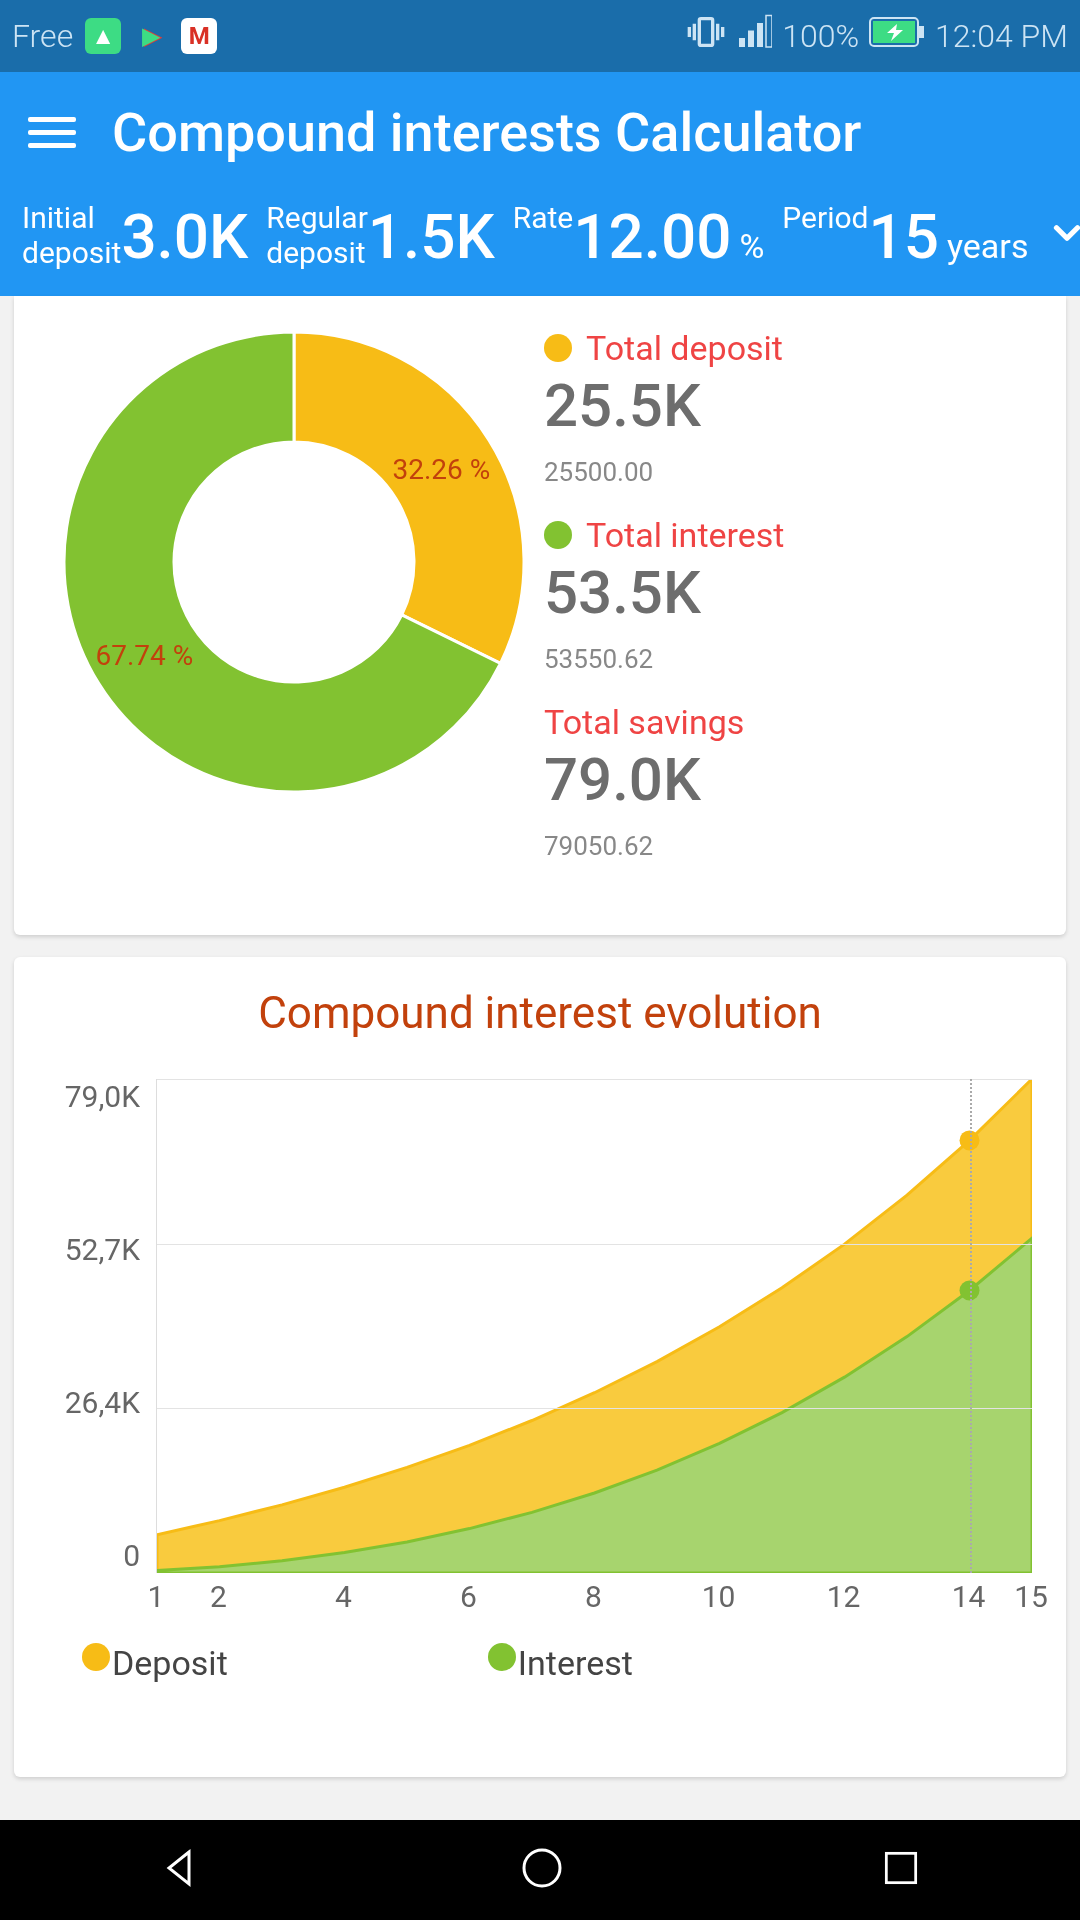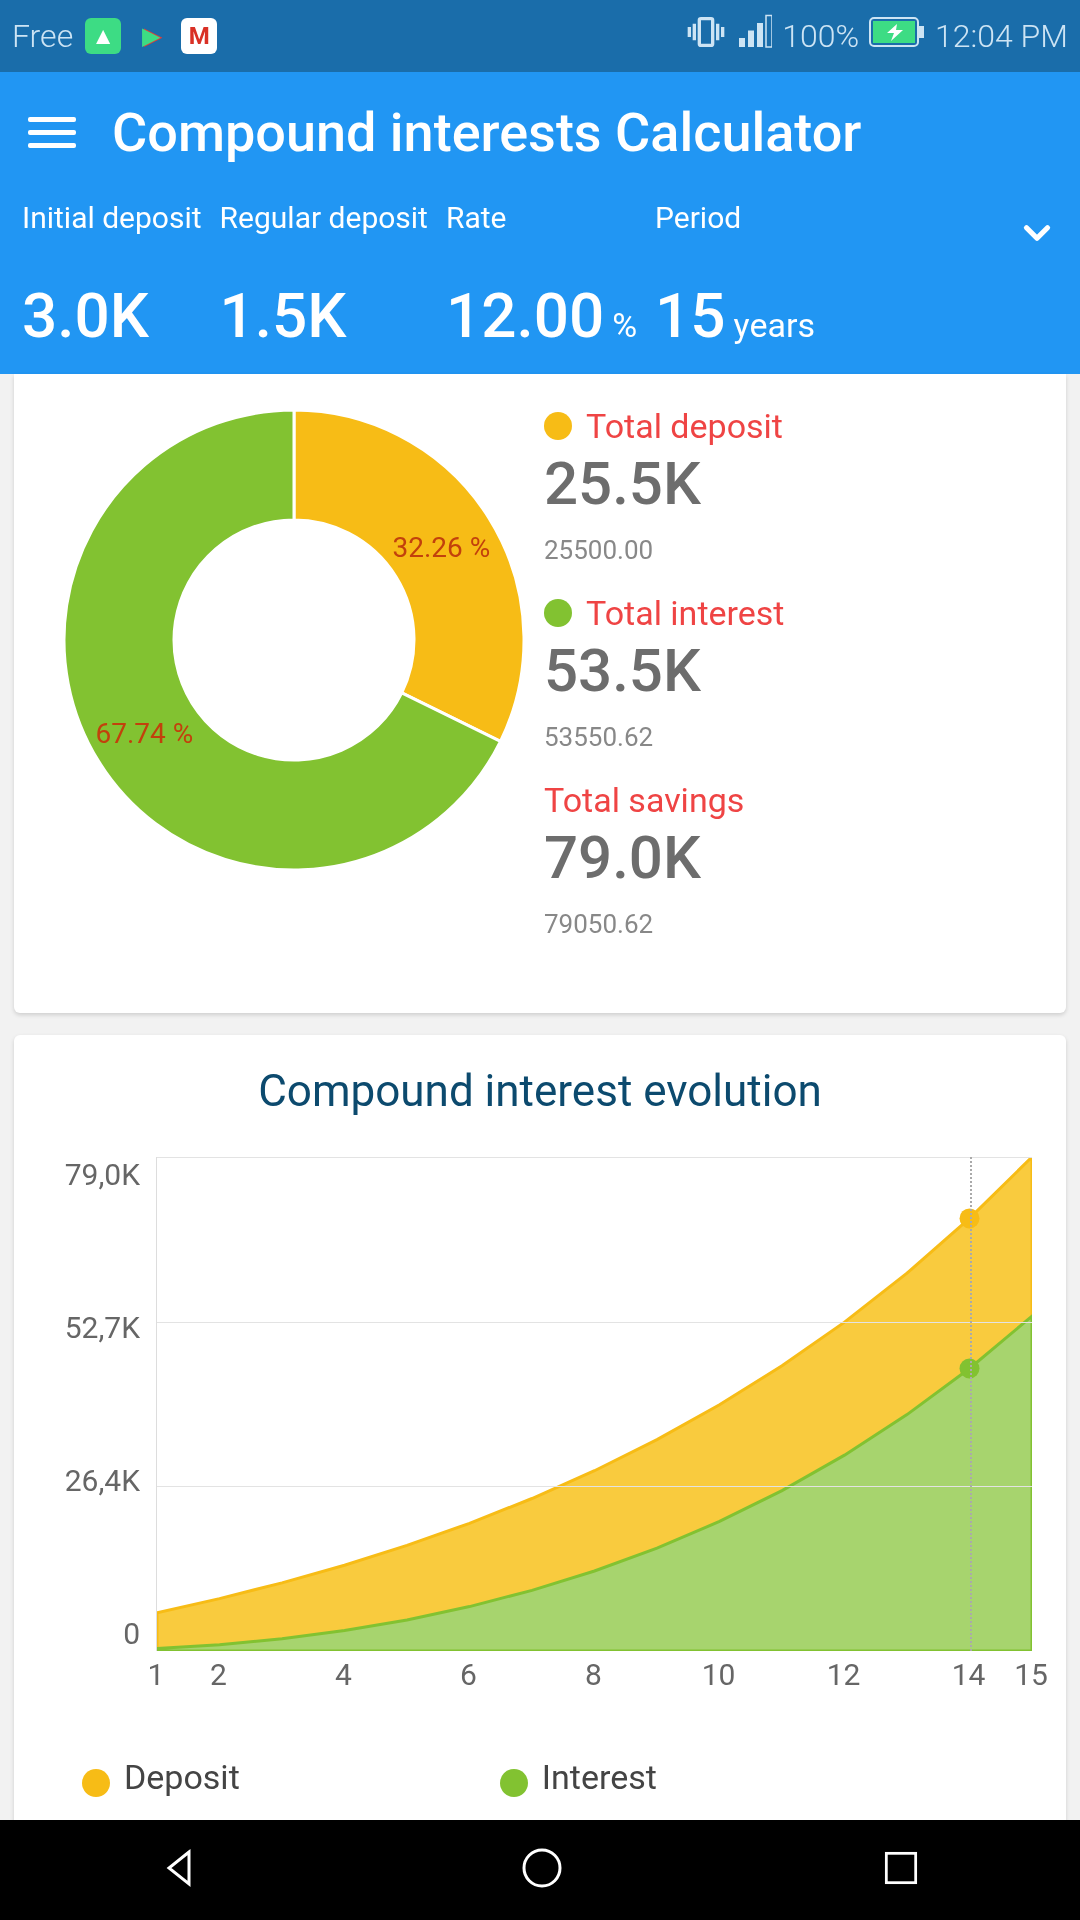--- a/index.html
+++ b/index.html
@@ -14,51 +14,51 @@
 
   
   .app-bar { background: #2196f3; color: #fff; }
   .app-bar-top { height: 120px; display: flex; align-items: center; padding: 0 28px; gap: 36px; }
   .hamburger { width: 48px; display: flex; flex-direction: column; gap: 8px; }
   .hamburger span { height: 5px; background: #fff; border-radius: 2px; }
   .app-title { font-size: 54px; font-weight: 500; }
 
   
   .params { display: flex; align-items: flex-start; padding: 8px 22px 22px 22px; gap: 18px; }
-  .param { display: flex; flex-direction: column; color: #fff; }
+  .param { display: flex; flex-direction: row; color: #fff; }
   .param-label { font-size: 30px; font-weight: 400; margin-bottom: 4px; }
   .param-value-row { display: flex; align-items: baseline; gap: 8px; }
-  .param-value { font-size: 62px; font-weight: 500; margin-top: 40px; }
+  .param-value { font-size: 62px; font-weight: 500; }
   .param-unit { font-size: 34px; font-weight: 400; }
   .chevron { margin-left: auto; padding-top: 12px; }
 
   
   .card { background: #fff; border-radius: 6px; margin: 0 14px 22px 14px; box-shadow: 0 2px 4px rgba(0,0,0,0.15); }
   .card1 { display: flex; padding: 26px 30px 46px 10px; gap: 10px; margin-top: 0; border-top-left-radius: 0; border-top-right-radius: 0;}
   .donut-wrap { position: relative; width: 480px; height: 480px; flex-shrink:0; margin-left:30px;}
   .donut-label { position: absolute; font-size: 28px; color: #c2410c; }
   .stats { flex: 1; padding-top: 6px; }
   .stat { margin-bottom: 28px; }
   .stat-head { display: flex; align-items: center; gap: 14px; font-size: 34px; color: #ef4444; }
   .dot { width: 28px; height: 28px; border-radius: 50%; }
   .stat-big { font-size: 60px; font-weight: 500; color: #6d6d6d; margin-top: 2px; }
   .stat-small { font-size: 26px; color: #888; margin-top: 16px; }
 
   .card2 { padding: 30px 24px 0 24px; height: 820px; position: relative; overflow: hidden; }
-  .chart-title { text-align: center; font-size: 44px; color: #0c4a6e; margin-bottom: 40px; }
+  .chart-title { text-align: center; font-size: 44px; color: #c2410c; margin-bottom: 40px; }
   .area-chart { position: relative; width: 100%; height: 540px; }
   .y-axis { position: absolute; left: 0; top: 0; bottom: 46px; width: 110px; display: flex; flex-direction: column; justify-content: space-between; align-items: flex-end; font-size: 30px; color: #666; padding-right: 8px; }
   .plot { position: absolute; left: 118px; right: 10px; top: 0; bottom: 46px; border-left: 1px solid #ddd; }
   .grid-line { position: absolute; left: 0; right: 0; border-top: 1px solid #e3e3e3; }
   .x-axis { position: absolute; left: 118px; right: 10px; bottom: 0; height: 40px; }
   .x-tick { position: absolute; font-size: 30px; color: #666; transform: translateX(-50%); }
   .marker-line { position: absolute; top: 0; bottom: 0; border-left: 2px dotted #aaa; }
   .area-svg { position: absolute; inset: 0; }
   .legend2 { display: flex; gap: 260px; padding: 24px 0 0 44px; font-size: 34px; color: #444; align-items: center;}
-  .legend-item { display: flex; align-items: flex-end; gap: 14px; margin-top: 36px; }
+  .legend-item { display: flex; align-items: flex-start; gap: 2px; }
 
   
   .nav-bar { position: absolute; left:0; right:0; bottom:0; height: 100px; background: #000; display: flex; align-items: center; justify-content: space-around; }
   .nav-btn { color: #fff; }
 </style>
 </head>
 <body>
 
 <div class="status-bar">
   <div class="status-left">

